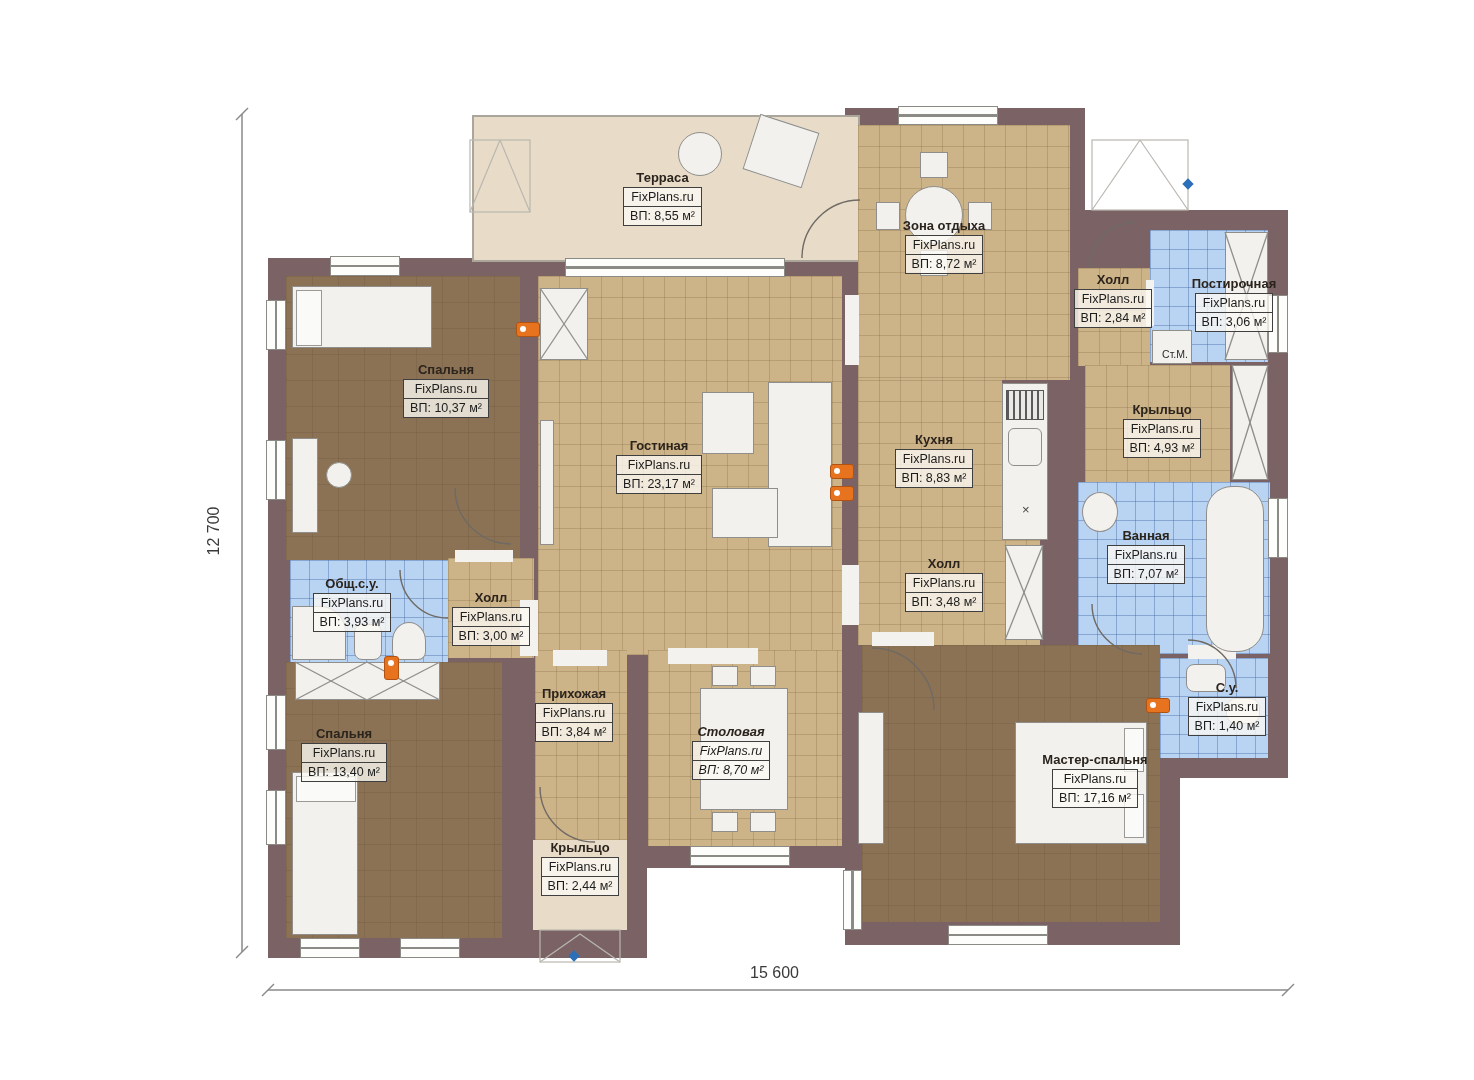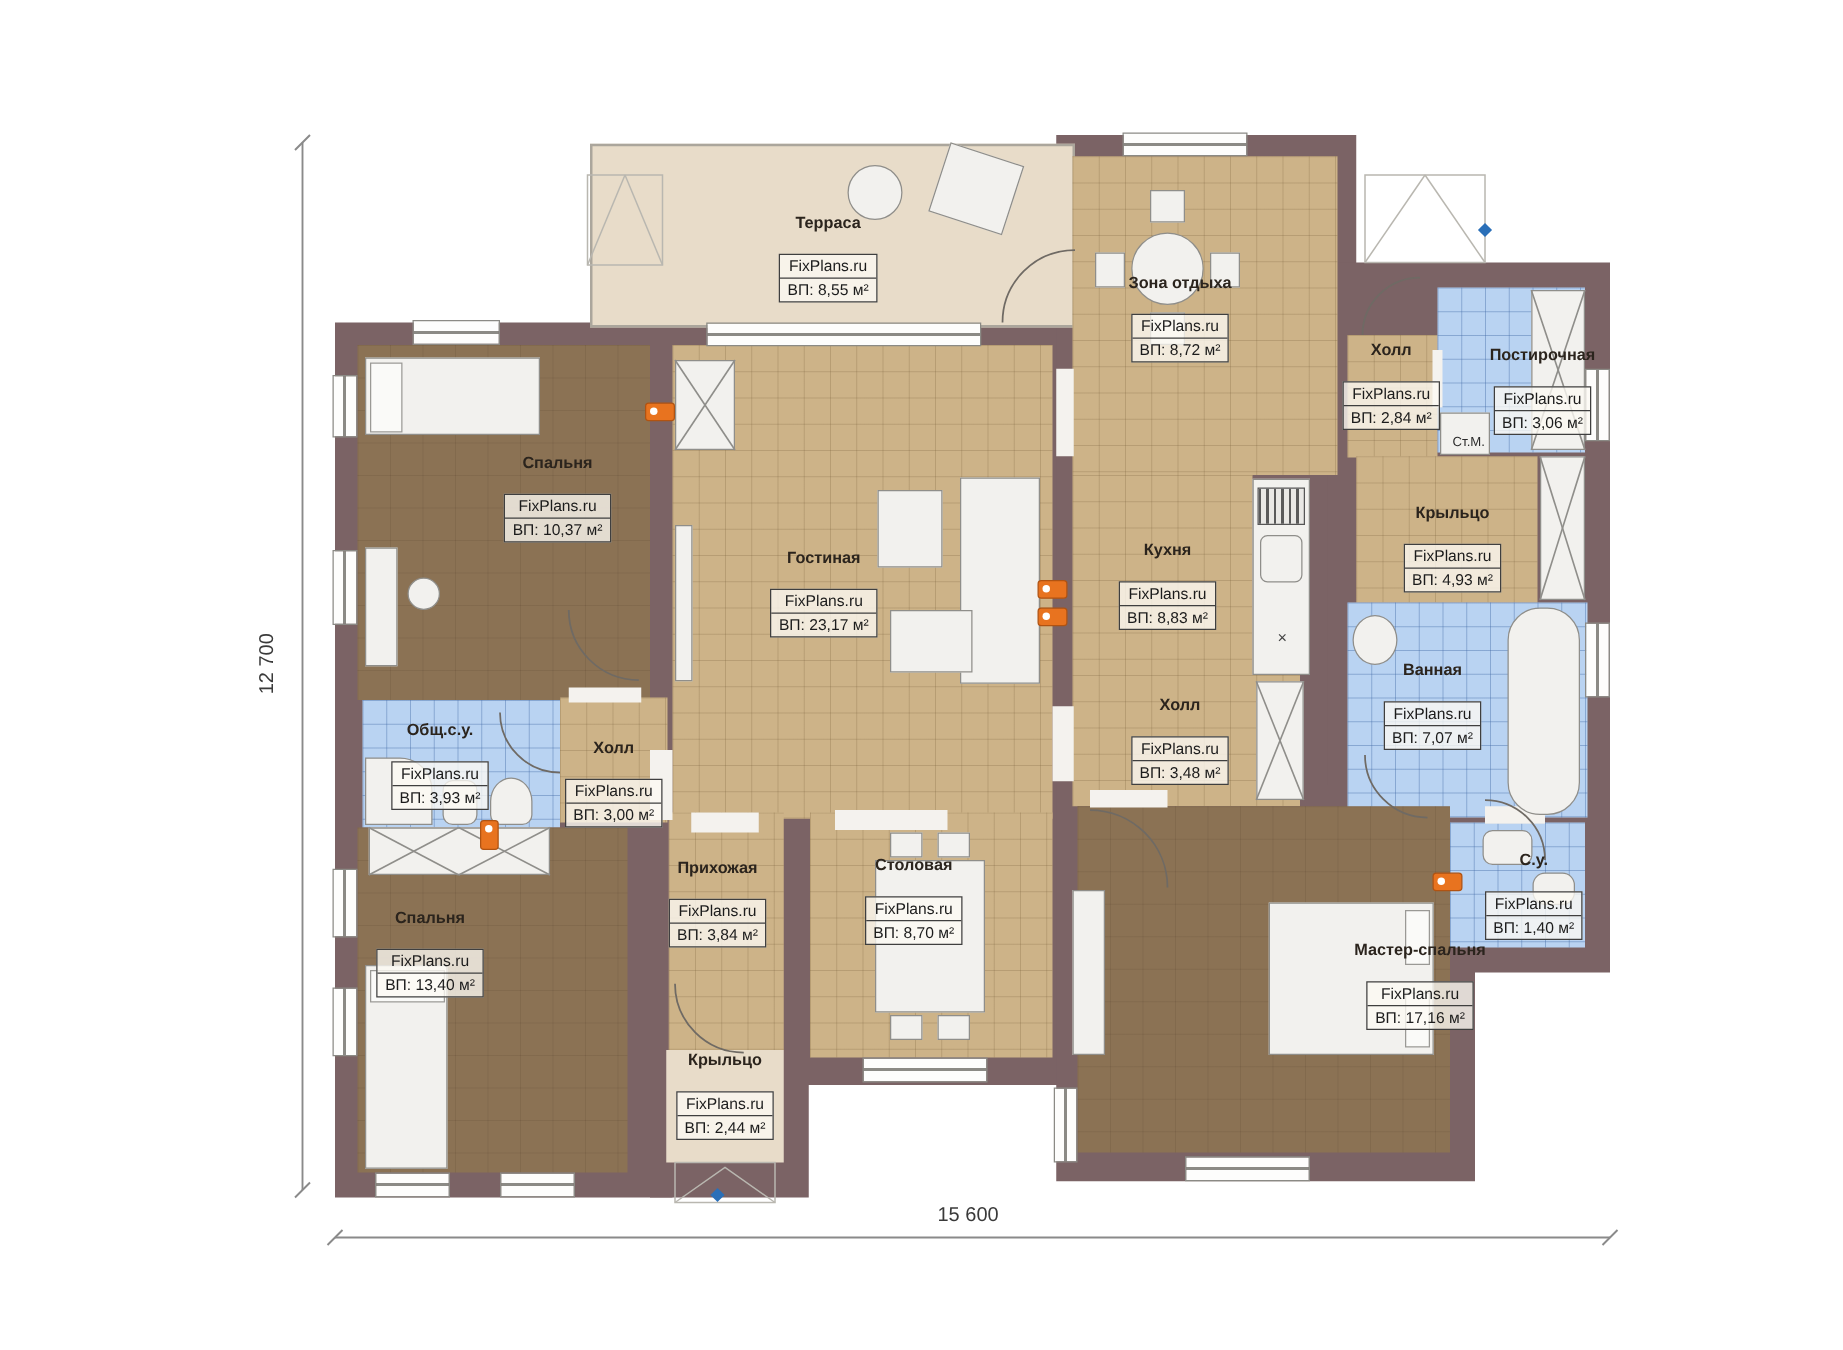--- a/index.html
+++ b/index.html
@@ -22,21 +22,21 @@
   .terr{background:#e8dcc9;border:2px solid #aba69c;}
   .furn{position:absolute;background:#f2f1ee;border:1.5px solid #8f8e8a;box-sizing:border-box;}
   .round{border-radius:50%;}
   .win-h{position:absolute;box-sizing:border-box;border:1px solid #8b8a85;
          background:linear-gradient(to bottom,#fdfdfc 42%,#8b8a85 42%,#8b8a85 56%,#fdfdfc 56%);}
   .win-v{position:absolute;box-sizing:border-box;border:1px solid #8b8a85;
          background:linear-gradient(to right,#fdfdfc 42%,#8b8a85 42%,#8b8a85 56%,#fdfdfc 56%);}
   .gap{position:absolute;background:#f4f2ee;}
   .room-label{position:absolute;text-align:center;z-index:30;}
   .rl-name{font-weight:bold;font-size:13px;color:#2b241d;line-height:15px;white-space:nowrap;}
-  .label-box{display:inline-block;border:1.5px solid #3f3f3f;background:rgba(252,250,243,.78);margin-top:18px;}
+  .label-box{display:inline-block;border:1.5px solid #3f3f3f;background:rgba(252,250,243,.78);margin-top:2px;}
   .lb-row{font-size:12.5px;padding:1px 6px;color:#1c1c1c;white-space:nowrap;line-height:16px;}
   .lb-row + .lb-row{border-top:1.2px solid #3f3f3f;}
   .dim{position:absolute;font-size:16px;color:#3a3a3a;z-index:40;}
   .dim-v{transform:rotate(-90deg);transform-origin:center;}
   .rad{position:absolute;width:22px;height:13px;background:#e8731f;border:1px solid #b05312;
        border-radius:3px;z-index:25;}
   .rad::after{content:"";position:absolute;left:3px;top:3px;width:6px;height:6px;border-radius:50%;background:#fff;}
   .rad-v{width:13px;height:22px;}
   .bdot{position:absolute;width:8px;height:8px;background:#2a6fb8;transform:rotate(45deg);z-index:25;}
   .stove{position:absolute;box-sizing:border-box;border:1px solid #555;
@@ -320,29 +320,29 @@
   </div>
 
   <div class="room-label" style="left:528px;top:686px;width:92px;">
     <div class="rl-name">Прихожая</div>
     <div class="label-box">
       <div class="lb-row">FixPlans.ru</div>
       <div class="lb-row">ВП: 3,84 м²</div>
     </div>
   </div>
 
-  <div class="room-label" style="left:682px;top:684px;width:98px;">
+  <div class="room-label" style="left:682px;top:724px;width:98px;font-style:italic;">
     <div class="rl-name">Столовая</div>
     <div class="label-box">
       <div class="lb-row">FixPlans.ru</div>
       <div class="lb-row">ВП: 8,70 м²</div>
     </div>
   </div>
 
-  <div class="room-label" style="left:1075px;top:752px;width:122px;">
+  <div class="room-label" style="left:1034px;top:752px;width:122px;">
     <div class="rl-name">Мастер-спальня</div>
     <div class="label-box">
       <div class="lb-row">FixPlans.ru</div>
       <div class="lb-row">ВП: 17,16 м²</div>
     </div>
   </div>
 
   <div class="room-label" style="left:1186px;top:680px;width:82px;">
     <div class="rl-name">С.у.</div>
     <div class="label-box">

